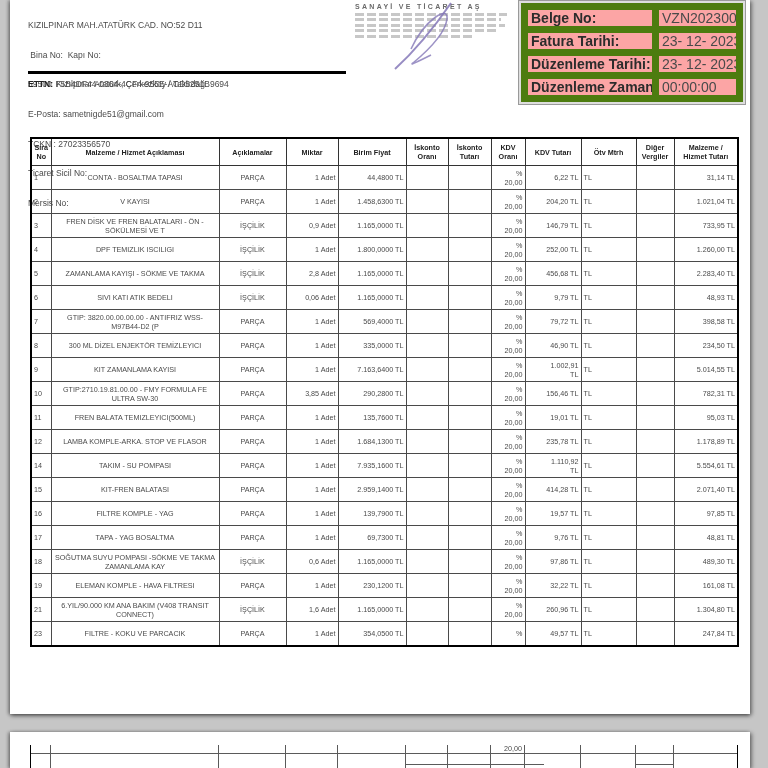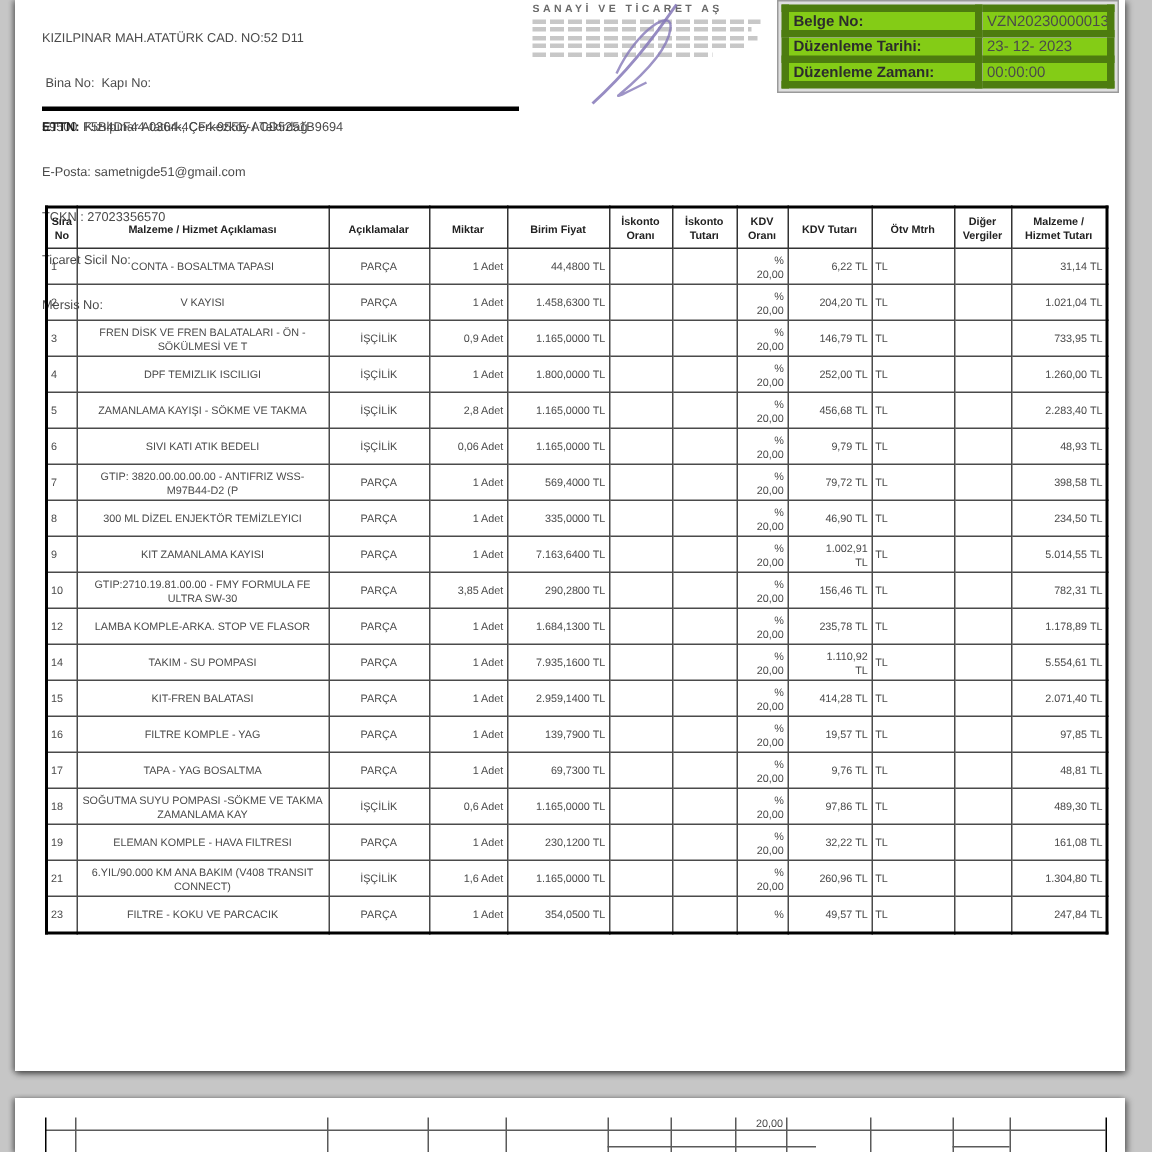--- a/index.html
+++ b/index.html
@@ -20,21 +20,21 @@
   .stamp{position:absolute;left:345px;top:3px;width:162px;height:62px;}
   .stamp-title{font-size:7px;font-weight:bold;letter-spacing:2.3px;color:#6a6a6a;white-space:nowrap;}
   .stamp-blur{height:3px;margin:2.6px 0;opacity:.55;
     background:repeating-linear-gradient(90deg,#9a9a9a 0 9px,transparent 9px 12px);}
   .stamp svg{position:absolute;left:18px;top:-2px;}
 
   
   .info-wrap{position:absolute;left:508px;top:0;width:228px;border:1px solid #9a9a9a;
     background:#dedede;padding:2px;box-sizing:border-box;}
   .info-wrap table{border-collapse:collapse;width:100%;table-layout:fixed;}
-  .info-wrap td{border:5px solid #4d7c0f;background:#84cc16;font-size:10px;
+  .info-wrap td{border:7px solid #4d7c0f;background:#fca5a5;font-size:14px;
     padding:0 3px;height:12px;overflow:hidden;white-space:nowrap;}
   .info-wrap td.lbl{font-weight:bold;color:#2c2c2c;width:118px;}
   .info-wrap td.val{color:#4a4a4a;}
 
   
   .items-wrap{position:absolute;left:20px;top:137px;}
   table.items{border-collapse:collapse;table-layout:fixed;width:707px;border:2px solid #000;}
   table.items th{border:1px solid #333;font-size:7.2px;font-weight:bold;color:#222;
     text-align:center;white-space:pre-line;padding:0 1px;height:26px;overflow:hidden;}
   table.items td{border:1px solid #4a4a4a;font-size:7.2px;color:#4a4a4a;
@@ -89,20 +89,24 @@
         <path d="M38,48 C52,18 76,4 74,18 C72,34 52,52 40,62 C36,65 46,60 58,54" stroke="#8578b8" stroke-width="1.6" fill="none" opacity="0.8"></path>
       </svg>
     </div>
 
     <div class="info-wrap">
       <table>
         <tbody>
           <tr>
             <td class="lbl">Belge No:</td>
             <td class="val">VZN2023000001372</td>
+          </tr>
+          <tr>
+            <td class="lbl">Fatura Tarihi:</td>
+            <td class="val">23- 12- 2023</td>
           </tr>
           <tr>
             <td class="lbl">Düzenleme Tarihi:</td>
             <td class="val">23- 12- 2023</td>
           </tr>
           <tr>
             <td class="lbl">Düzenleme Zamanı:</td>
             <td class="val">00:00:00</td>
           </tr>
         </tbody>
@@ -293,20 +297,35 @@
               <td class="c-iskonto_orani"></td>
               <td class="c-iskonto_tutari"></td>
               <td class="c-kdv_orani">%
 20,00</td>
               <td class="c-kdv_tutari">156,46 TL</td>
               <td class="c-otv_mtrh">TL</td>
               <td class="c-diger_vergiler"></td>
               <td class="c-tutar">782,31 TL</td>
             </tr>
             <tr>
+              <td class="c-sira">11</td>
+              <td class="c-desc">FREN BALATA TEMIZLEYICI(500ML)</td>
+              <td class="c-aciklama">PARÇA</td>
+              <td class="c-miktar">1  Adet</td>
+              <td class="c-birim_fiyat">135,7600 TL</td>
+              <td class="c-iskonto_orani"></td>
+              <td class="c-iskonto_tutari"></td>
+              <td class="c-kdv_orani">%
+20,00</td>
+              <td class="c-kdv_tutari">19,01 TL</td>
+              <td class="c-otv_mtrh">TL</td>
+              <td class="c-diger_vergiler"></td>
+              <td class="c-tutar">95,03 TL</td>
+            </tr>
+            <tr>
               <td class="c-sira">12</td>
               <td class="c-desc">LAMBA KOMPLE-ARKA. STOP VE FLASOR</td>
               <td class="c-aciklama">PARÇA</td>
               <td class="c-miktar">1  Adet</td>
               <td class="c-birim_fiyat">1.684,1300 TL</td>
               <td class="c-iskonto_orani"></td>
               <td class="c-iskonto_tutari"></td>
               <td class="c-kdv_orani">%
 20,00</td>
               <td class="c-kdv_tutari">235,78 TL</td>

